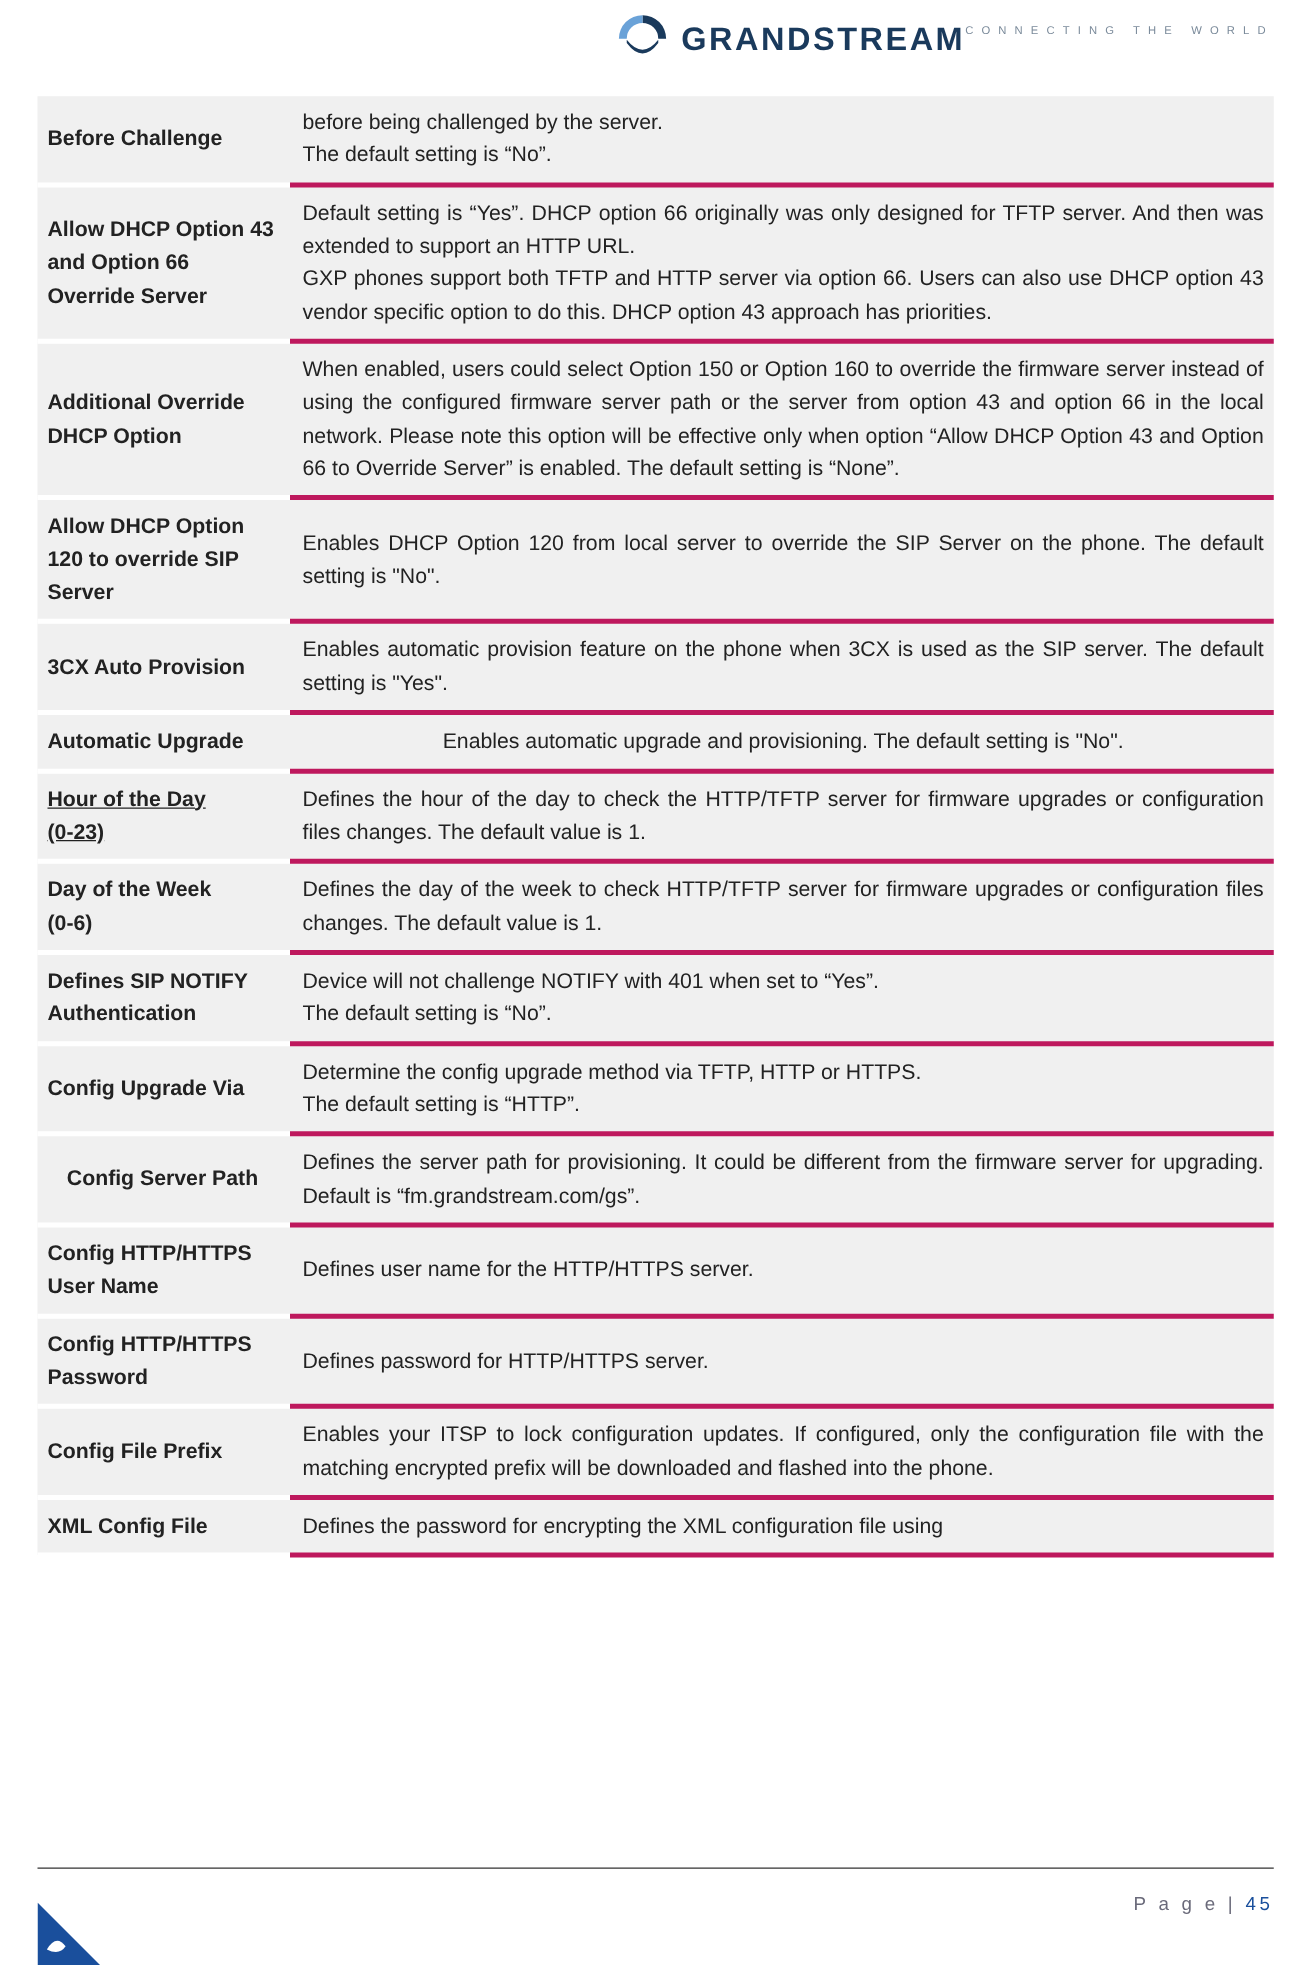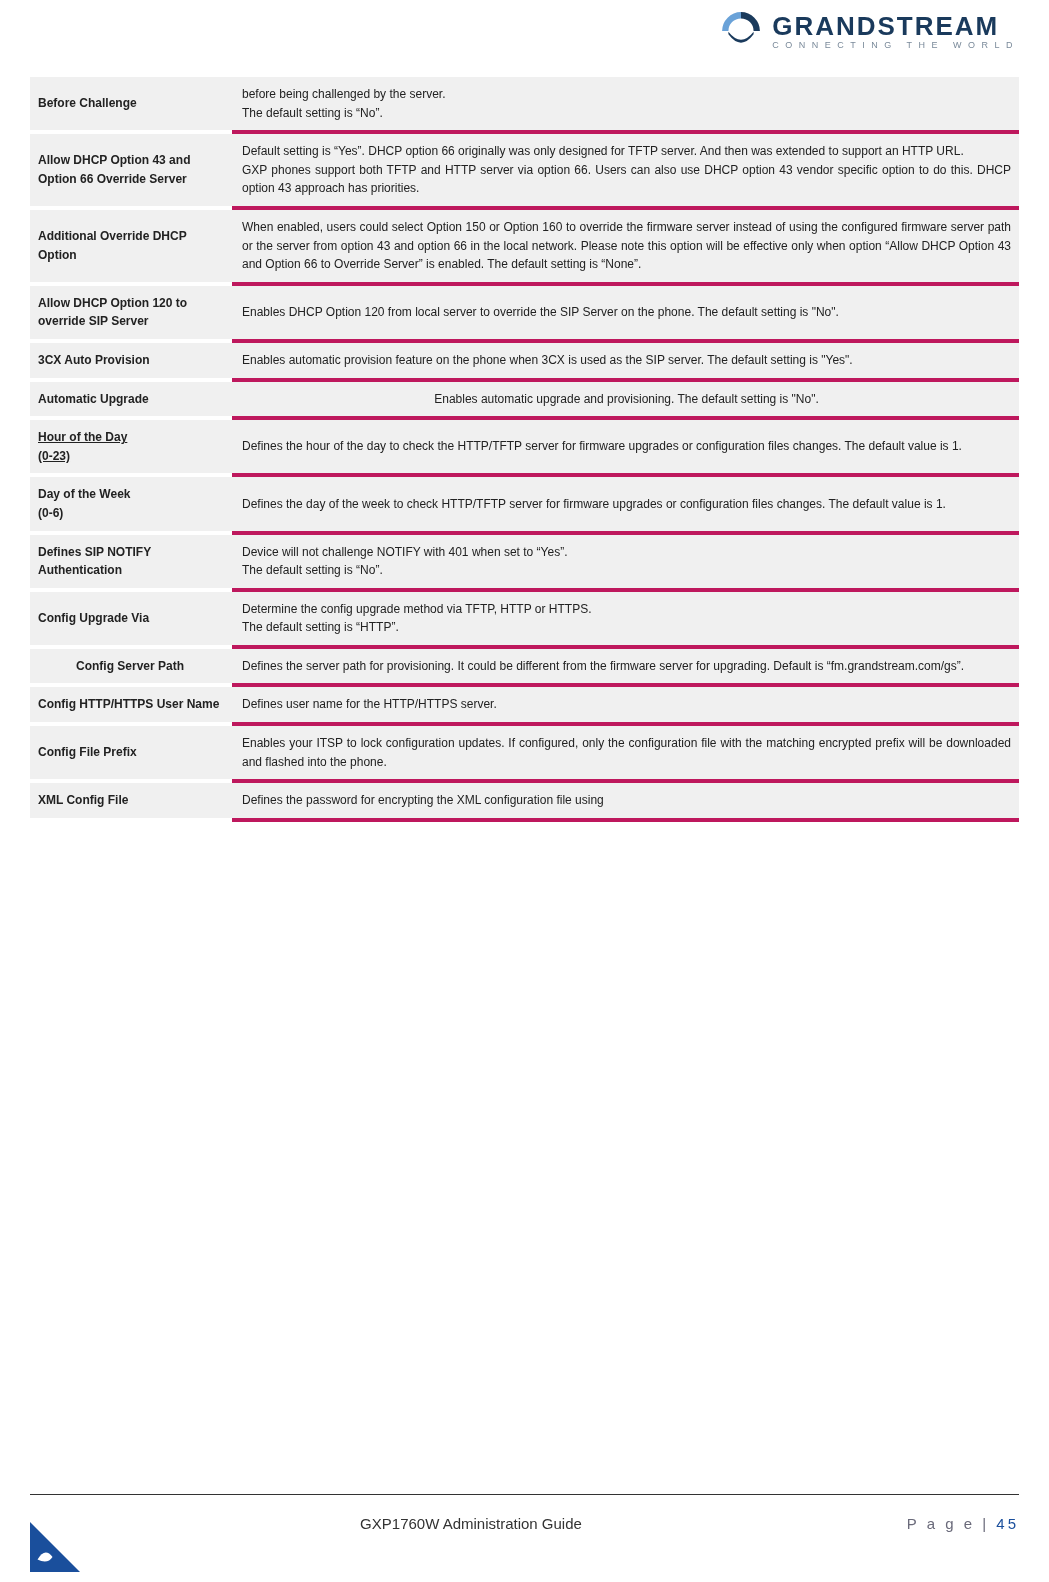--- a/index.html
+++ b/index.html
@@ -21,42 +21,42 @@
       display: flex;
       align-items: center;
       gap: 10px;
     }
     .logo-icon {
       width: 42px;
       height: 42px;
     }
     .logo-text-wrap {
       display: flex;
-      flex-direction: column;
+      flex-direction: row;
       line-height: 1;
     }
     .logo-brand {
       font-size: 26px;
       font-weight: bold;
       color: #1a3a5c;
       letter-spacing: 2px;
     }
     .logo-tagline {
       font-size: 9px;
       color: #7a8a9a;
       letter-spacing: 6.5px;
       margin-top: 2px;
     }
     .content {
       padding: 20px 30px 0 30px;
     }
     table {
       width: 100%;
       border-collapse: collapse;
-      font-size: 12px;
+      font-size: 17px;
     }
     tr {
       background: #f0f0f0;
     }
     .term {
       width: 202px;
       font-weight: bold;
       color: #222;
       padding: 8px 10px 8px 8px;
       vertical-align: middle;
@@ -181,36 +181,39 @@
         </tr>
         <tr>
           <td class="term" style="white-space: pre-line; text-align: center;">Config Server Path</td>
           <td class="desc justify" style="white-space: pre-line;">Defines the server path for provisioning. It could be different from the firmware server for upgrading. Default is “fm.grandstream.com/gs”.</td>
         </tr>
         <tr>
           <td class="term" style="white-space: pre-line;">Config HTTP/HTTPS User Name</td>
           <td class="desc" style="white-space: pre-line;">Defines user name for the HTTP/HTTPS server.</td>
         </tr>
         <tr>
+          <td class="term" style="white-space: pre-line;">Config HTTP/HTTPS Password</td>
+          <td class="desc" style="white-space: pre-line;">Defines password for HTTP/HTTPS server.</td>
+        </tr>
+        <tr>
           <td class="term" style="white-space: pre-line;">Config File Prefix</td>
           <td class="desc justify" style="white-space: pre-line;">Enables your ITSP to lock configuration updates. If configured, only the configuration file with the matching encrypted prefix will be downloaded and flashed into the phone.</td>
         </tr>
         <tr>
           <td class="term" style="white-space: pre-line;">XML Config File</td>
           <td class="desc justify" style="white-space: pre-line;">Defines the password for encrypting the XML configuration file using</td>
         </tr>
       </tbody>
   </table>
 </div>
 
 <div class="footer">
   <hr class="footer-line">
   <div class="footer-row">
     <div class="footer-left"></div>
-    <div class="footer-center">GXP1760W Administration Guide</div>
     <div class="footer-right">
       <span>P a g e  | </span><span class="pnum">45</span>
     </div>
   </div>
   <svg class="footer-corner" viewBox="0 0 100 100">
     <polygon points="0,100 100,100 0,0" fill="#1a4f9c"></polygon>
     <path d="M 15 75 Q 30 50 45 70 Q 35 85 15 75" fill="#fff"></path>
   </svg>
 </div>
 

